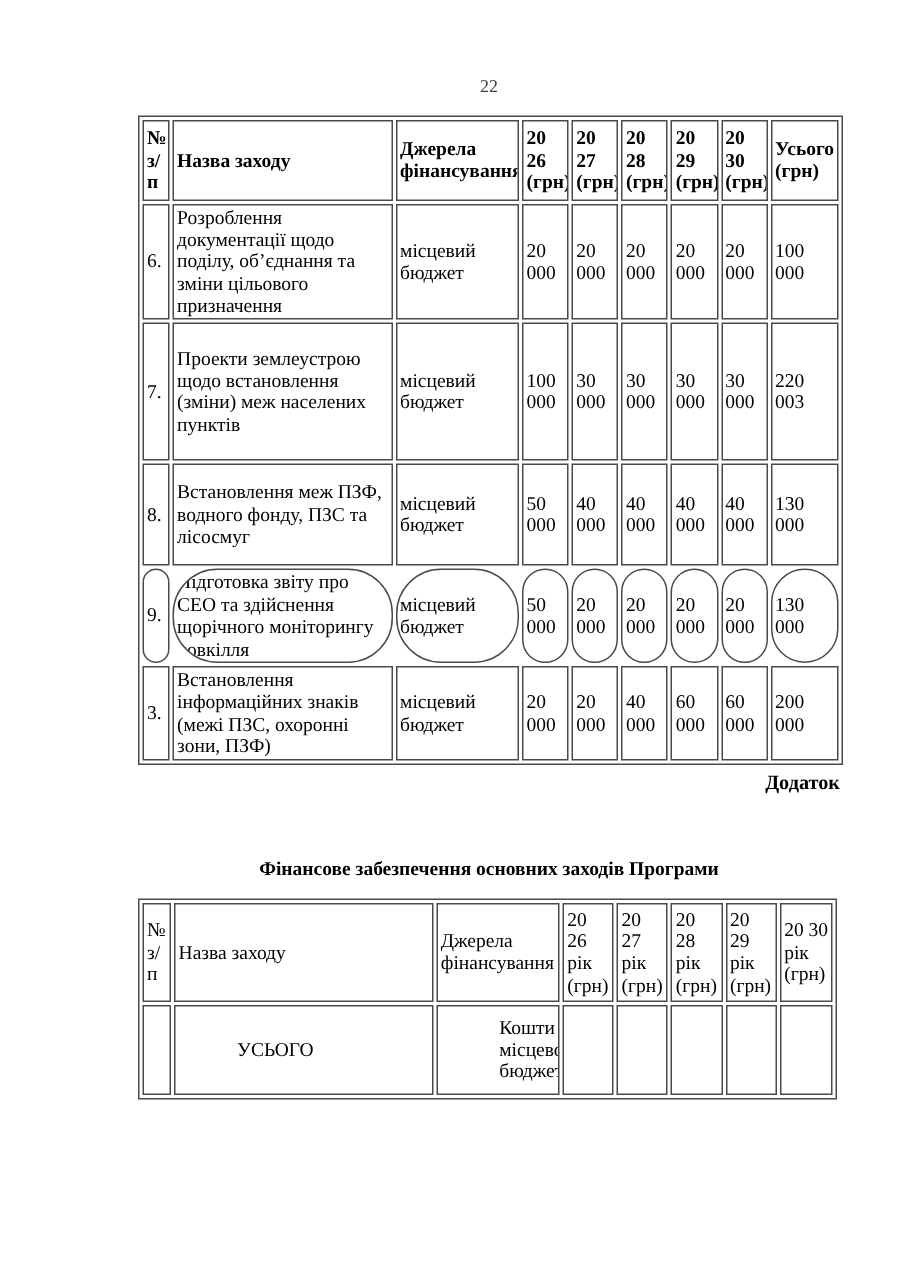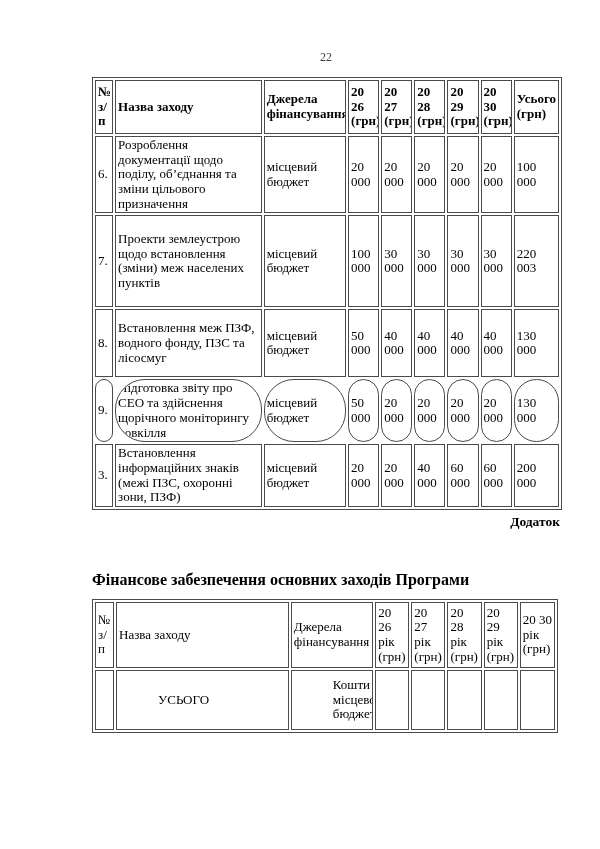--- a/index.html
+++ b/index.html
@@ -48,21 +48,21 @@
   #table2 { left: 92px; top: 599px; width: 466px; }
   #table2 tr.hd td, #table2 tr.hd th { height: 66px; }
   #table2 tr.dr td { height: 60px; padding-left: 41px; }
 
   .annex-label {
     position: absolute; top: 514px; right: 40px;
     font-weight: bold; font-size: 13.5px; margin-left: 22px;
   }
   .section-title {
     position: absolute; top: 571px; left: 92px; width: 468px;
-    font-weight: bold; font-size: 16px;
+    text-align: center; font-weight: bold; font-size: 13px;
   }
 </style>
 </head>
 <body>
 
 <div class="page">
 
   <div class="page-number">22</div>
 
   <table id="table1">

